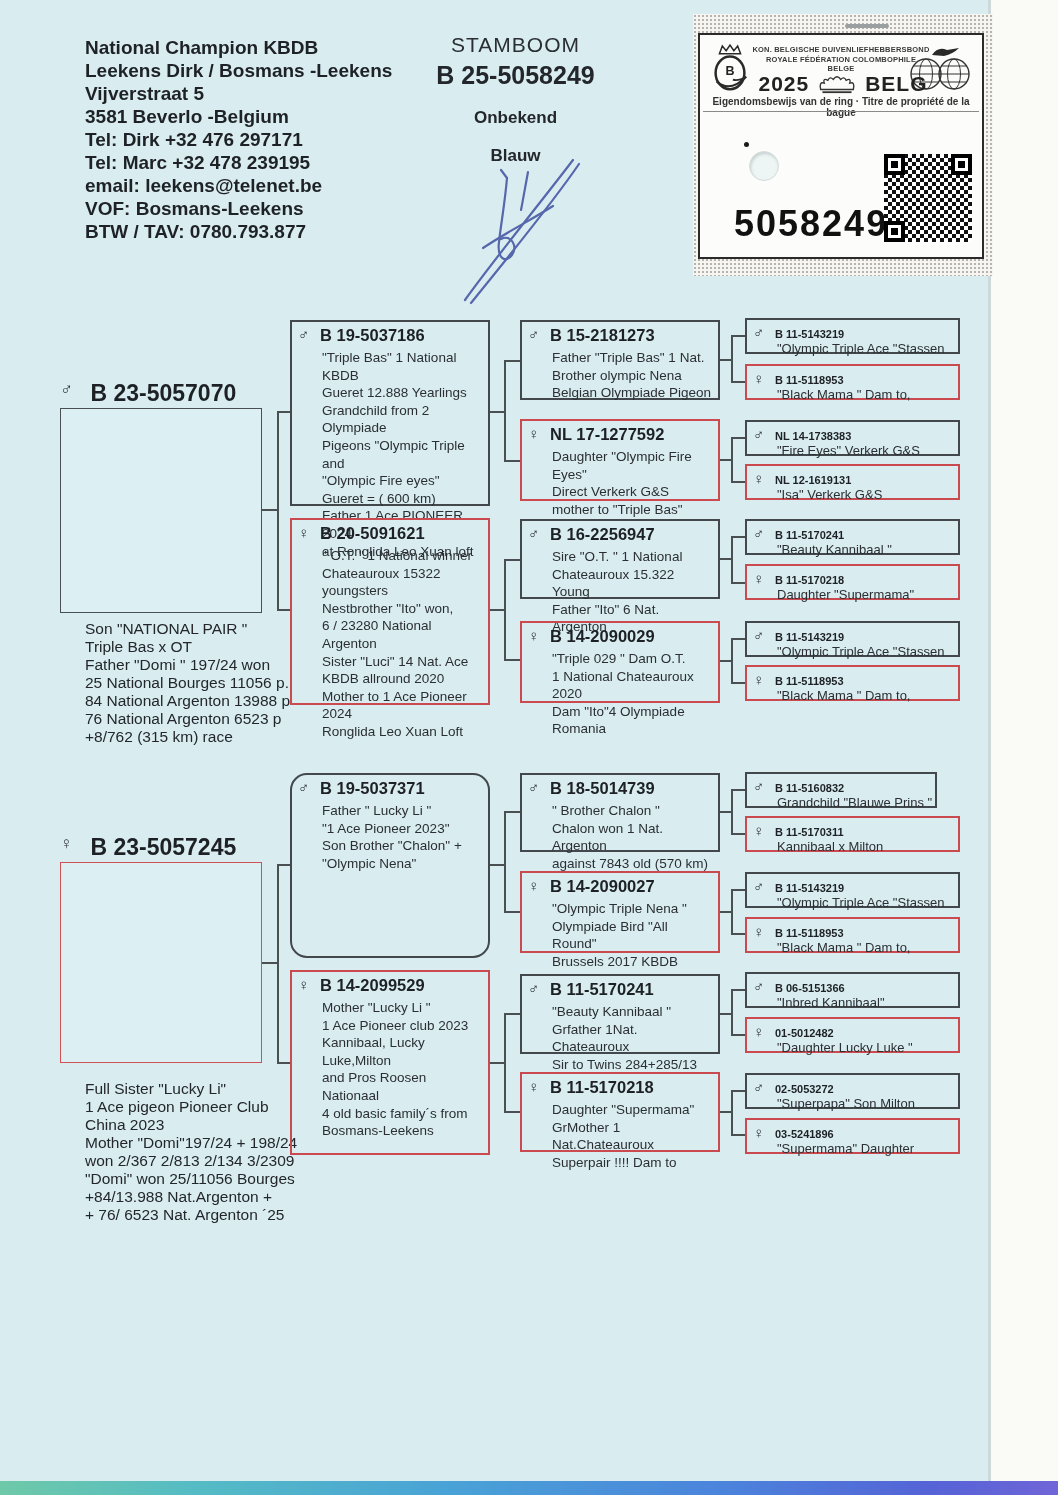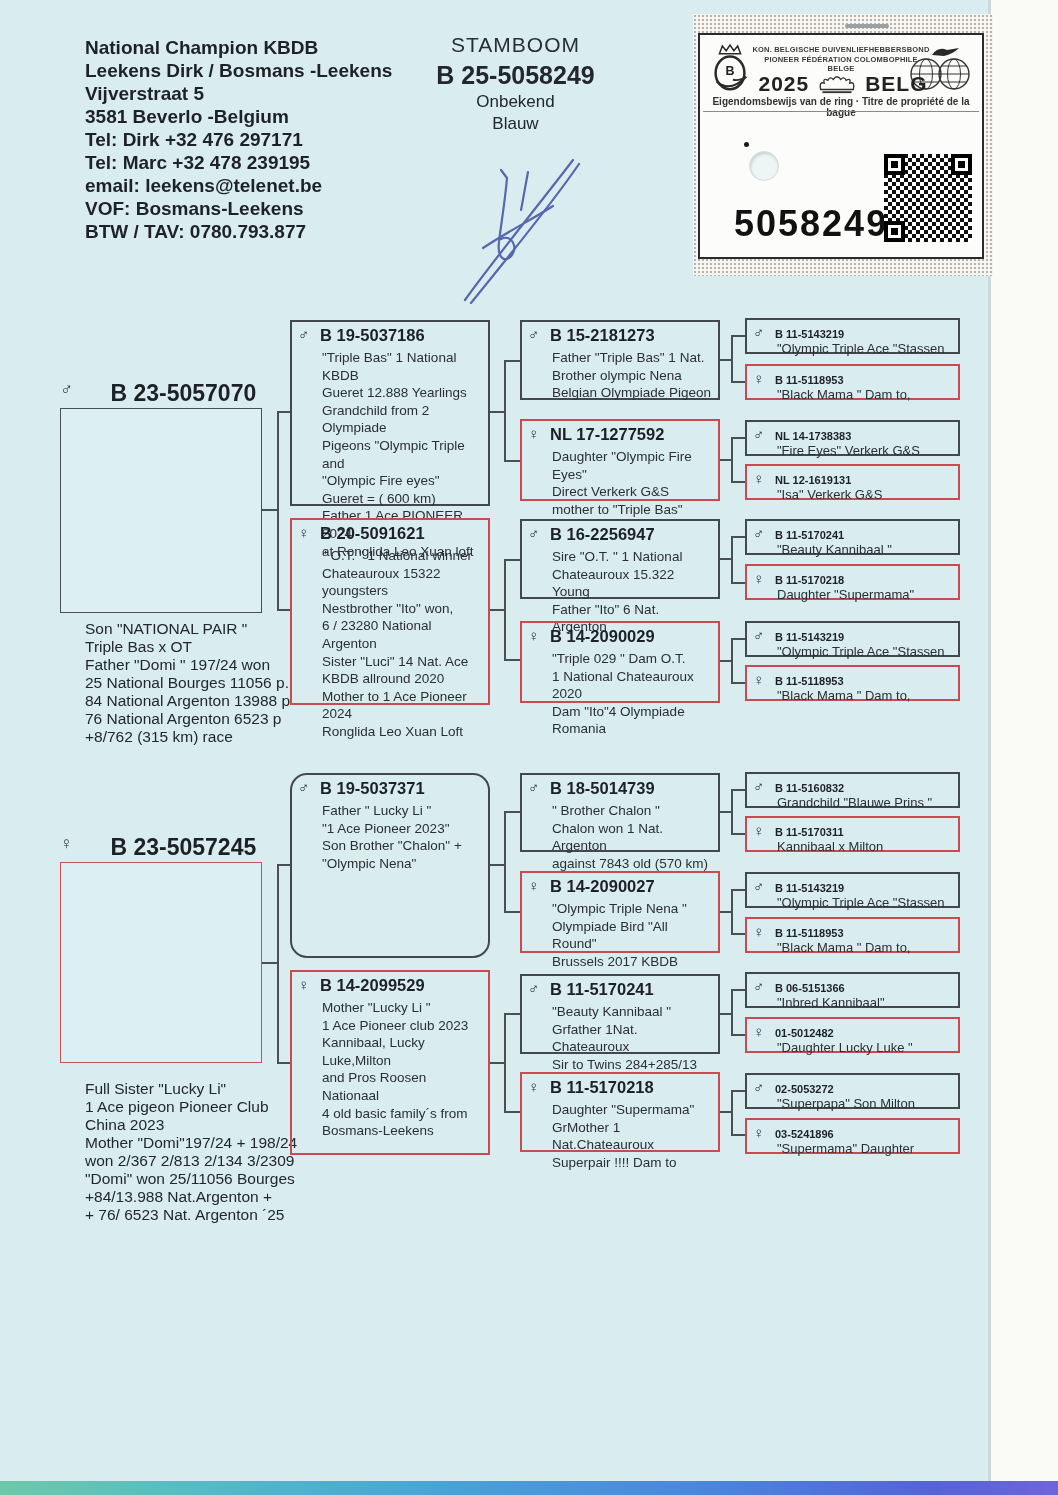--- a/index.html
+++ b/index.html
@@ -15,21 +15,21 @@
     background:linear-gradient(90deg,#6ec9a8 0%,#55bcc4 18%,#49a3d6 42%,#4b84dc 68%,#5563d6 88%,#6f65d8 100%);}
 
   
   .owner{position:absolute;left:85px;top:36px;font-size:19px;font-weight:bold;
          line-height:23px;white-space:pre-line;color:#1e2226;}
 
   
   .titleblock{position:absolute;left:428px;top:33px;width:175px;text-align:center;}
   .tb-title{font-size:21px;letter-spacing:1px;color:#2a2e33;}
   .tb-ring{font-size:25px;font-weight:bold;margin-top:4px;}
-  .tb-l3,.tb-l4{font-size:17px;font-weight:normal;margin-top:2px;}
+  .tb-l3,.tb-l4{font-size:17px;font-weight:bold;margin-top:18px;}
 
   
   .sig{position:absolute;left:455px;top:150px;}
 
   
   .cert-outer{position:absolute;left:693px;top:14px;width:300px;height:262px;
     background-color:#f6f5f2;
     background-image:radial-gradient(#b7b2ac 0.9px,transparent 1.1px);
     background-size:4px 4px;}
   .staple{position:absolute;left:152px;top:10px;width:44px;height:4px;background:#9aa0a0;border-radius:2px;}
@@ -62,21 +62,21 @@
   .sex{font-size:15px;color:#2c3034;display:inline-block;width:22px;vertical-align:top;}
   .ring{font-size:16.5px;font-weight:bold;color:#1d2125;}
   .node-lines{white-space:pre-line;font-size:13.5px;line-height:17.6px;
     padding-left:24px;margin-top:4px;color:#2b2f33;}
   .g4 .ring{font-size:11px;}
   .g4 .note{font-size:13px;padding-left:24px;margin-top:-1px;white-space:nowrap;color:#2b2f33;}
 
   
   .g1-label{position:absolute;}
   .g1-label .sex{font-size:17px;width:26px;}
-  .g1-label .ring{font-size:23px;margin-left:20px;}
+  .g1-label .ring{font-size:23px;}
   .photo{position:absolute;left:60px;width:202px;box-sizing:border-box;background:#dcefF2;}
   .photo.male{border:1.5px solid #4a4f53;}
   .photo.female{border:1.5px solid #d05056;}
   .g1-notes{position:absolute;left:85px;white-space:pre-line;
     font-size:15.5px;line-height:18px;color:#23272b;}
 
   
   .cl{position:absolute;background:#4a4f52;}
 </style>
 </head>
@@ -129,21 +129,21 @@
         <path d="M28,12 Q34,3 43,7 L55,5 Q49,11 40,13 Z" fill="#2a2a2a"></path>
         <circle cx="22" cy="31" r="15" fill="none" stroke="#333" stroke-width="1.4"></circle>
         <ellipse cx="22" cy="31" rx="6.5" ry="15" fill="none" stroke="#333" stroke-width="1"></ellipse>
         <path d="M7,31 H37 M9,23 H35 M9,39 H35" stroke="#333" stroke-width="1" fill="none"></path>
         <circle cx="50" cy="31" r="15" fill="none" stroke="#333" stroke-width="1.4"></circle>
         <ellipse cx="50" cy="31" rx="6.5" ry="15" fill="none" stroke="#333" stroke-width="1"></ellipse>
         <path d="M35,31 H65 M37,23 H63 M37,39 H63" stroke="#333" stroke-width="1" fill="none"></path>
       </svg>
       <div class="cert-fed">
         <div>KON. BELGISCHE DUIVENLIEFHEBBERSBOND</div>
-        <div>PIONEER FÉDÉRATION COLOMBOPHILE BELGE</div>
+        <div>ROYALE FÉDÉRATION COLOMBOPHILE BELGE</div>
       </div>
       <div class="cert-yearrow">
         <span class="cert-year">2025</span>
         <svg width="40" height="20" viewBox="0 0 44 22">
           <path d="M4,17 Q2,8 8,10 Q6,4 12,7 Q14,2 18,6 Q22,0 26,6 Q30,2 32,7 Q38,4 36,10 Q42,8 40,17 Z" fill="none" stroke="#333" stroke-width="1.5"></path>
           <path d="M6,20 L38,20" stroke="#333" stroke-width="2"></path>
         </svg>
         <span class="cert-country">BELG</span>
       </div>
       <div class="cert-own">Eigendomsbewijs van de ring  ·  Titre de propriété de la bague</div>
@@ -305,21 +305,21 @@
     <div class="note">Daughter "Supermama"</div>
   </div>
   <div class="node g4 male" style="left:745px;top:621px;width:215px;height:36px;">
     <div><span class="sex">♂</span><span class="ring">B 11-5143219</span></div>
     <div class="note">"Olympic Triple Ace "Stassen</div>
   </div>
   <div class="node g4 female" style="left:745px;top:665px;width:215px;height:36px;">
     <div><span class="sex">♀</span><span class="ring">B 11-5118953</span></div>
     <div class="note">"Black Mama " Dam to,</div>
   </div>
-  <div class="node g4 male" style="left:745px;top:772px;width:215px;height:36px;">
+  <div class="node g4 male" style="left:745px;top:772px;width:192px;height:36px;">
     <div><span class="sex">♂</span><span class="ring">B 11-5160832</span></div>
     <div class="note">Grandchild "Blauwe Prins "</div>
   </div>
   <div class="node g4 female" style="left:745px;top:816px;width:215px;height:36px;">
     <div><span class="sex">♀</span><span class="ring">B 11-5170311</span></div>
     <div class="note">Kannibaal x Milton</div>
   </div>
   <div class="node g4 male" style="left:745px;top:872px;width:215px;height:36px;">
     <div><span class="sex">♂</span><span class="ring">B 11-5143219</span></div>
     <div class="note">"Olympic Triple Ace "Stassen</div>

